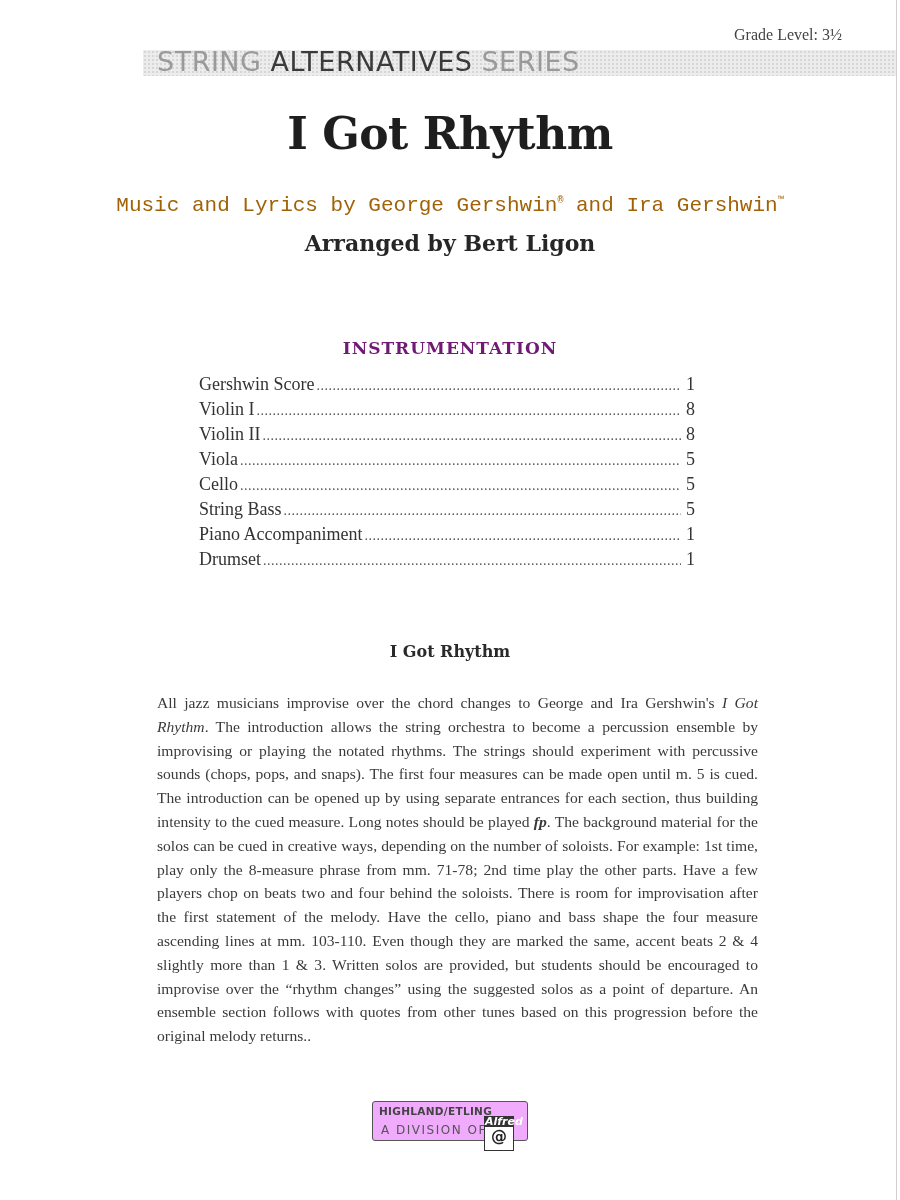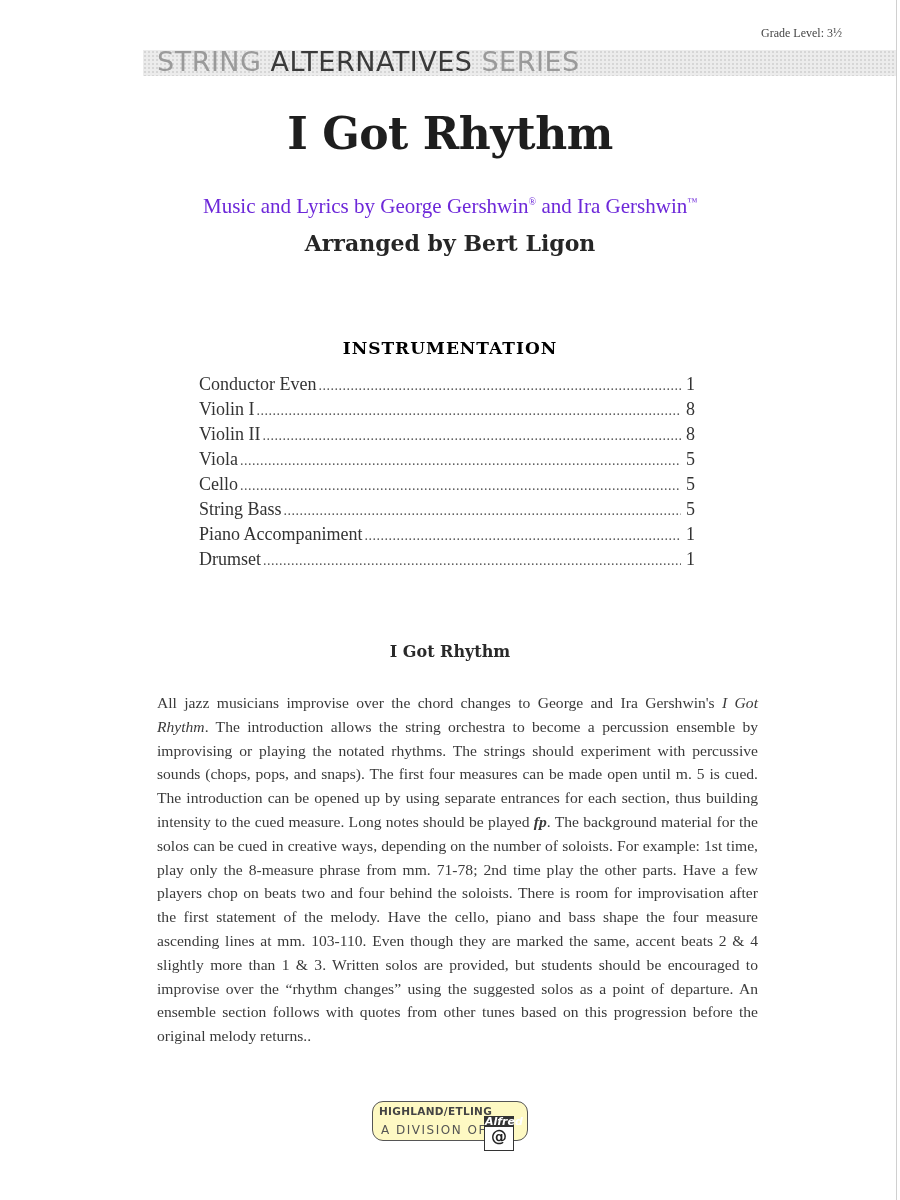--- a/index.html
+++ b/index.html
@@ -1,56 +1,56 @@
 <!DOCTYPE html>
 <html><head>
 <meta charset="utf-8">
 <style>
   html, body { margin:0; padding:0; background:#ffffff; }
   body { width:900px; height:1200px; position:relative; overflow:hidden;
          font-family:"DejaVu Serif", "Liberation Serif", serif; color:#2a2a2a; }
   .page-edge { position:absolute; left:896px; top:0; width:1px; height:1200px; background:#d0d0d0; }
   .grade { position:absolute; right:58px; top:26px; font-family:"Liberation Serif", serif;
-           font-size:12px; color:#444; }
+           font-size:16px; color:#444; }
   .banner { position:absolute; left:143px; top:50px; width:753px; height:26px;
             background-color:#ececec;
             background-image: radial-gradient(#d6d6d6 0.8px, transparent 1px);
             background-size:4px 4px; }
   .banner-text { position:absolute; left:157px; top:46px; font-family:"DejaVu Sans", sans-serif;
                  font-weight:normal; font-size:27px; letter-spacing:0.5px; white-space:nowrap;
                  line-height:32px; }
   .banner-text .light { color:#9a9a9a; }
   .banner-text .dark { color:#3a3a3a; }
   .title { position:absolute; left:0; width:900px; top:108px; text-align:center;
            font-family:"DejaVu Serif", serif; font-weight:bold; font-size:44px; color:#1e1e1e;
            letter-spacing:-0.5px; }
   .credits { position:absolute; left:0; width:900px; top:194px; text-align:center;
-             font-family:Liberation Serif, serif; font-size:21px; color:#6d28d9; }
+             font-family:Liberation Mono, monospace; font-size:21px; color:#a16207; }
   .credits sup { font-size:10px; vertical-align:super; }
   .arranger { position:absolute; left:0; width:900px; top:230px; text-align:center;
               font-family:"DejaVu Serif", serif; font-weight:bold; font-size:22px; color:#262626; }
   .instr-heading { position:absolute; left:0; width:900px; top:338px; text-align:center;
                    font-family:"DejaVu Serif", serif; font-weight:bold; font-size:17px;
-                   letter-spacing:1px; color:#000000; }
+                   letter-spacing:1px; color:#701a75; }
   .instr-list { position:absolute; left:199px; top:374px; width:496px; margin:0; padding:0;
                 list-style:none; font-family:"Liberation Serif", serif; font-size:18px; color:#333; }
   .instr-row { display:flex; align-items:baseline; height:25px; }
   .instr-name { white-space:nowrap; }
   .instr-dots { flex:1; overflow:hidden; white-space:nowrap; margin:0 2px; color:#555; }
   .instr-dots::before { content:"..........................................................................................................................................................................."; letter-spacing:0.5px; font-size:14px; }
   .instr-qty { width:12px; text-align:right; }
   .sub-heading { position:absolute; left:0; width:900px; top:642px; text-align:center;
                  font-family:"DejaVu Serif", serif; font-weight:bold; font-size:16px; color:#2a2a2a; }
   .body-text { position:absolute; left:149px; top:683px; width:601px;
                font-family:"Liberation Serif", serif; font-size:15.6px; line-height:23.8px;
                color:#3a3a3a; text-align:justify; margin:8px; }
   .body-text em { font-style:italic; }
   .body-text .dyn { font-style:italic; font-weight:bold; }
   .logo { position:absolute; left:372px; top:1101px; width:154px; height:38px;
-          border:1.5px solid #555; border-radius:11px; background:#fef9c3; }
+          border:1.5px solid #555; border-radius:3px; background:#f0abfc; }
   .logo-name { position:absolute; left:6px; top:3px; font-family:"DejaVu Sans", sans-serif;
                font-size:10.5px; font-weight:bold; letter-spacing:0.3px; color:#444; white-space:nowrap; }
   .logo-div { position:absolute; left:8px; top:21px; font-family:"DejaVu Sans", sans-serif;
               font-size:12px; letter-spacing:1.5px; color:#555; white-space:nowrap; }
   .alfred { position:absolute; left:111px; top:14px; width:28px; height:33px; background:#fff;
             border:1px solid #333; }
   .alfred-word { display:block; background:#333; color:#fff; font-family:"DejaVu Sans", sans-serif;
                  font-size:11px; font-style:italic; font-weight:bold; text-align:center; line-height:10px; }
   .alfred-mark { display:block; text-align:center; font-size:16px; line-height:20px; color:#222;
                  font-family:"DejaVu Sans", sans-serif; font-weight:bold; }
@@ -72,21 +72,21 @@
 <div class="title">I Got Rhythm</div>
 
 <div class="credits"><span>Music and Lyrics by George Gershwin</span><sup>®</sup><span> and Ira Gershwin</span><sup>™</sup></div>
 
 <div class="arranger">Arranged by Bert Ligon</div>
 
 <div class="instr-heading">INSTRUMENTATION</div>
 
 <ul class="instr-list">
   <li class="instr-row">
-      <span class="instr-name">Conductor Even</span>
+      <span class="instr-name">Gershwin Score</span>
       <span class="instr-dots"></span>
       <span class="instr-qty">1</span>
     </li>
   <li class="instr-row">
       <span class="instr-name">Violin I</span>
       <span class="instr-dots"></span>
       <span class="instr-qty">8</span>
     </li>
   <li class="instr-row">
       <span class="instr-name">Violin II</span>

